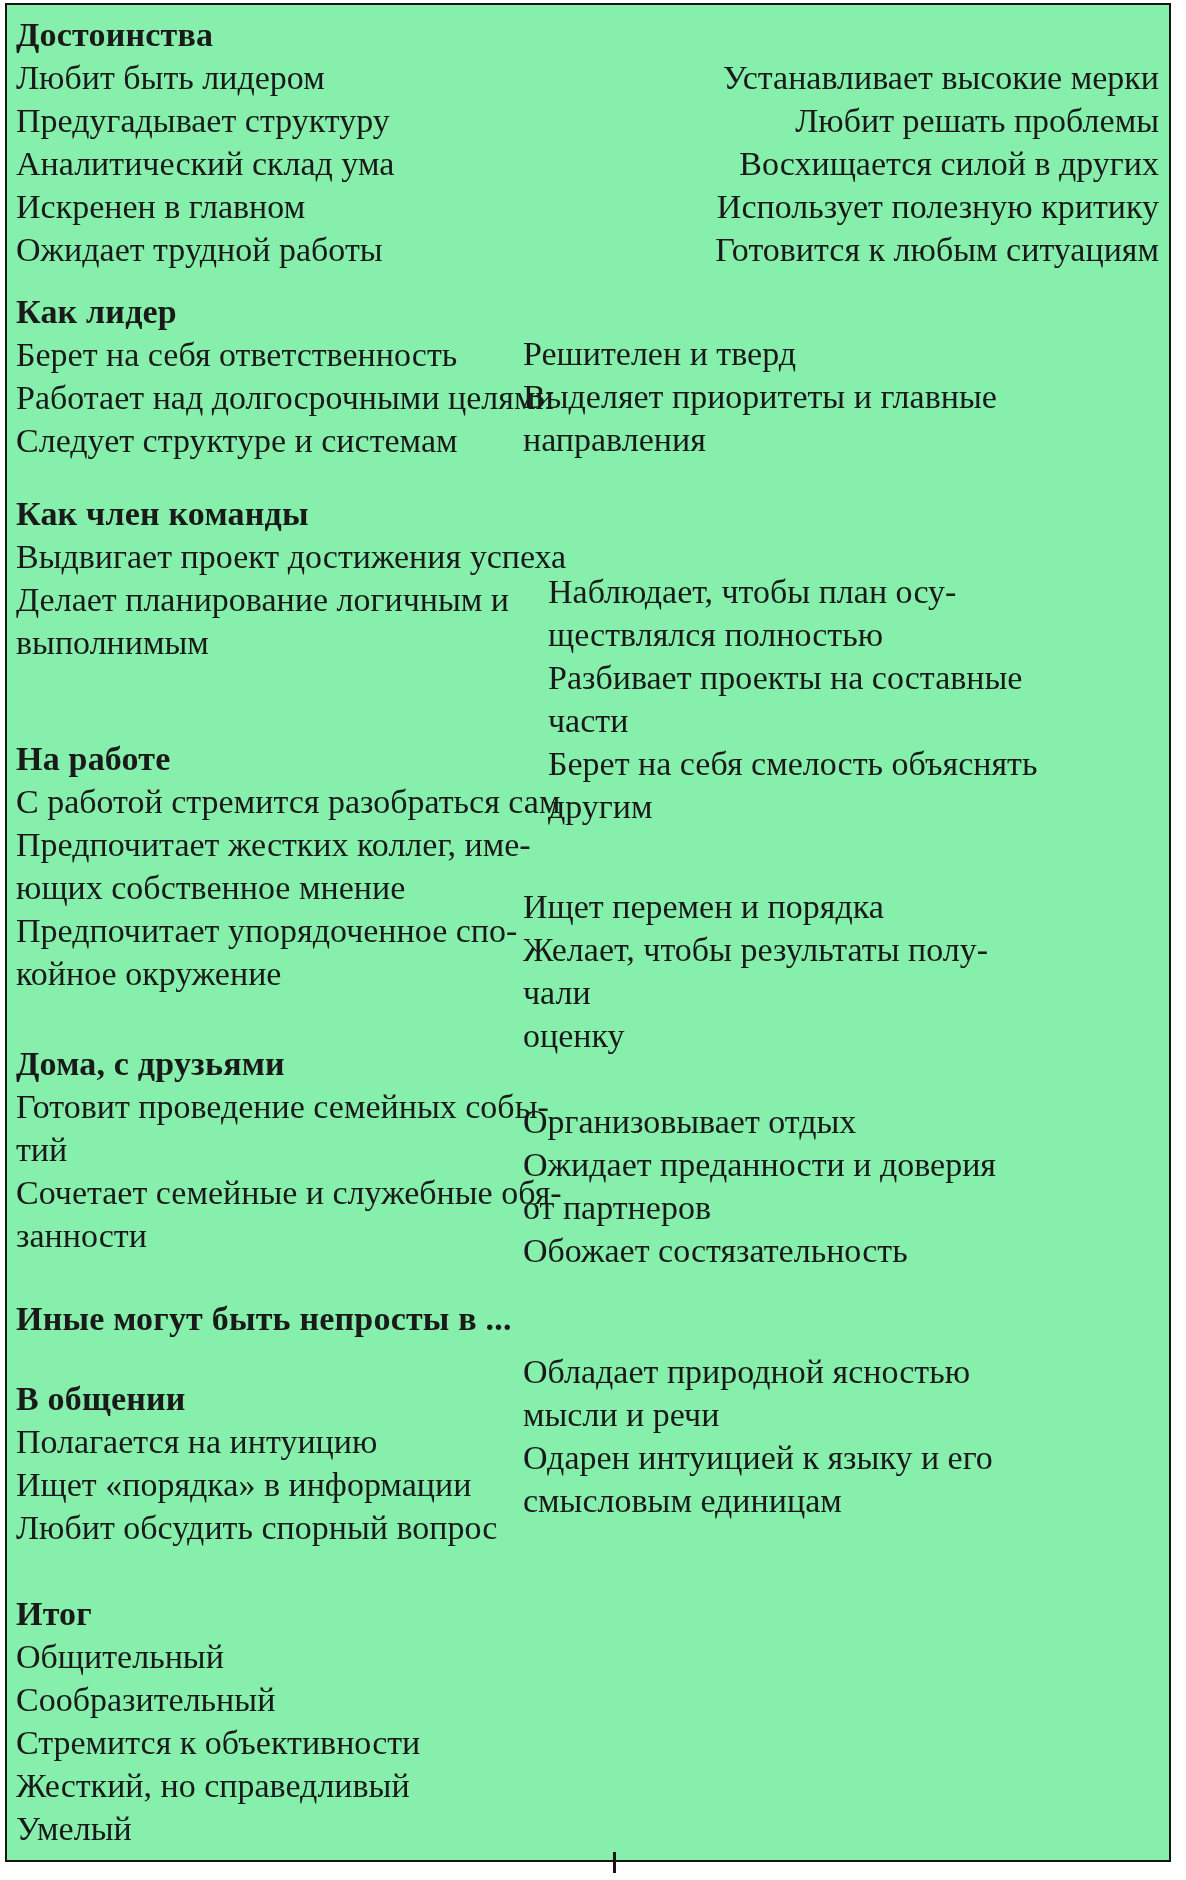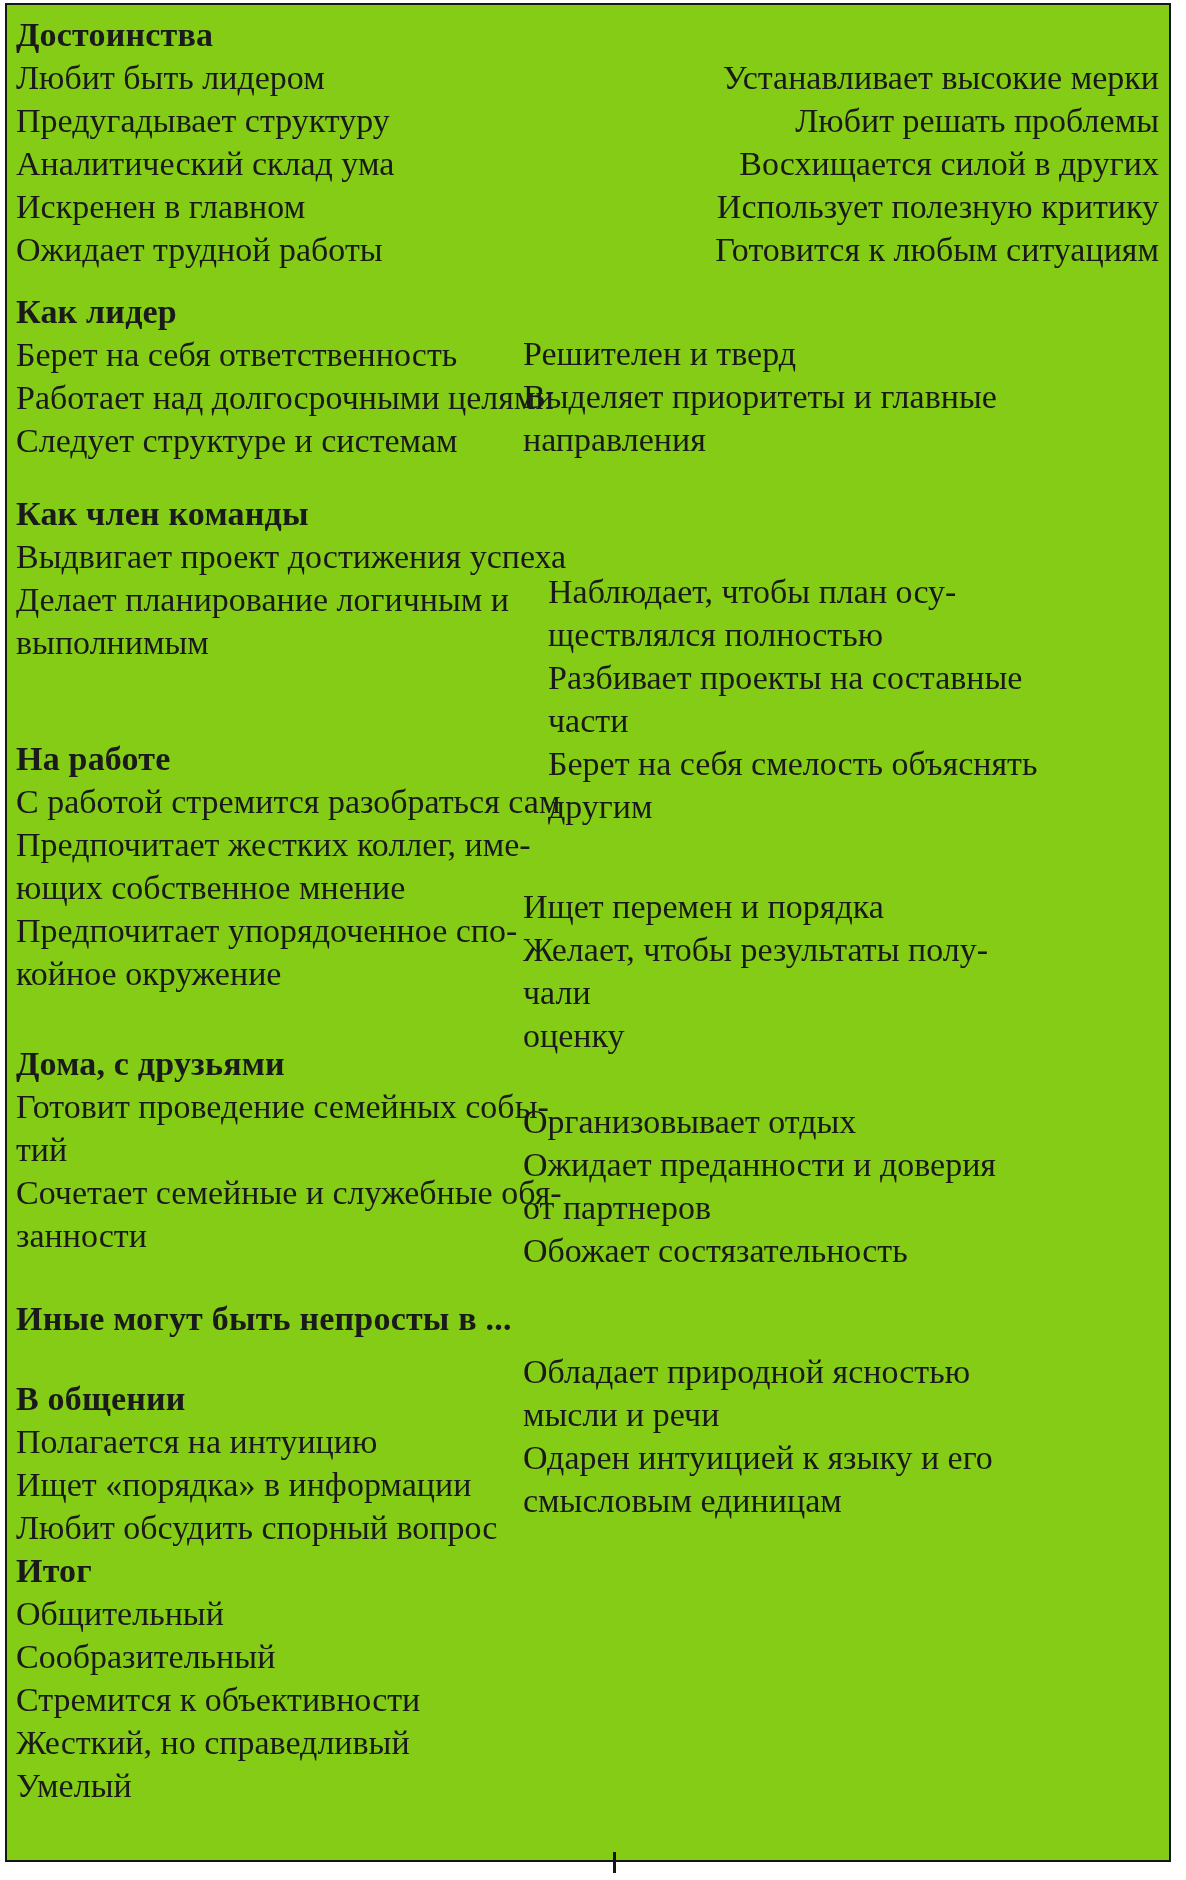--- a/index.html
+++ b/index.html
@@ -17,21 +17,21 @@
     height: 1880px;
     overflow: hidden;
   }
   .content-box {
     position: absolute;
     left: 5px;
     top: 3px;
     width: 1162px;
     height: 1855px;
     border: 2.5px solid #161616;
-    background: #84cc16;
+    background: #86efac;
   }
   .col {
     position: absolute;
     top: 8px;
     font-size: 34px;
     line-height: 43px;
     white-space: nowrap;
   }
   .col-left  { left: 9px;  width: 505px; }
   .col-right { left: 516px; width: 636px; }
@@ -103,21 +103,21 @@
         <div></div>
       </div>
       <div class="block" style="margin-top:37px;">
         <div class="heading">В общении</div>
         <div>
             <div class="line">Полагается на интуицию</div>
             <div class="line">Ищет «порядка» в информации</div>
             <div class="line">Любит обсудить спорный вопрос</div>
           </div>
       </div>
-      <div class="block" style="">
+      <div class="block" style="margin-top:43px;">
         <div class="heading">Итог</div>
         <div>
             <div class="line">Общительный</div>
             <div class="line">Сообразительный</div>
             <div class="line">Стремится к объективности</div>
             <div class="line">Жесткий, но справедливый</div>
             <div class="line">Умелый</div>
           </div>
       </div>
     </div>

